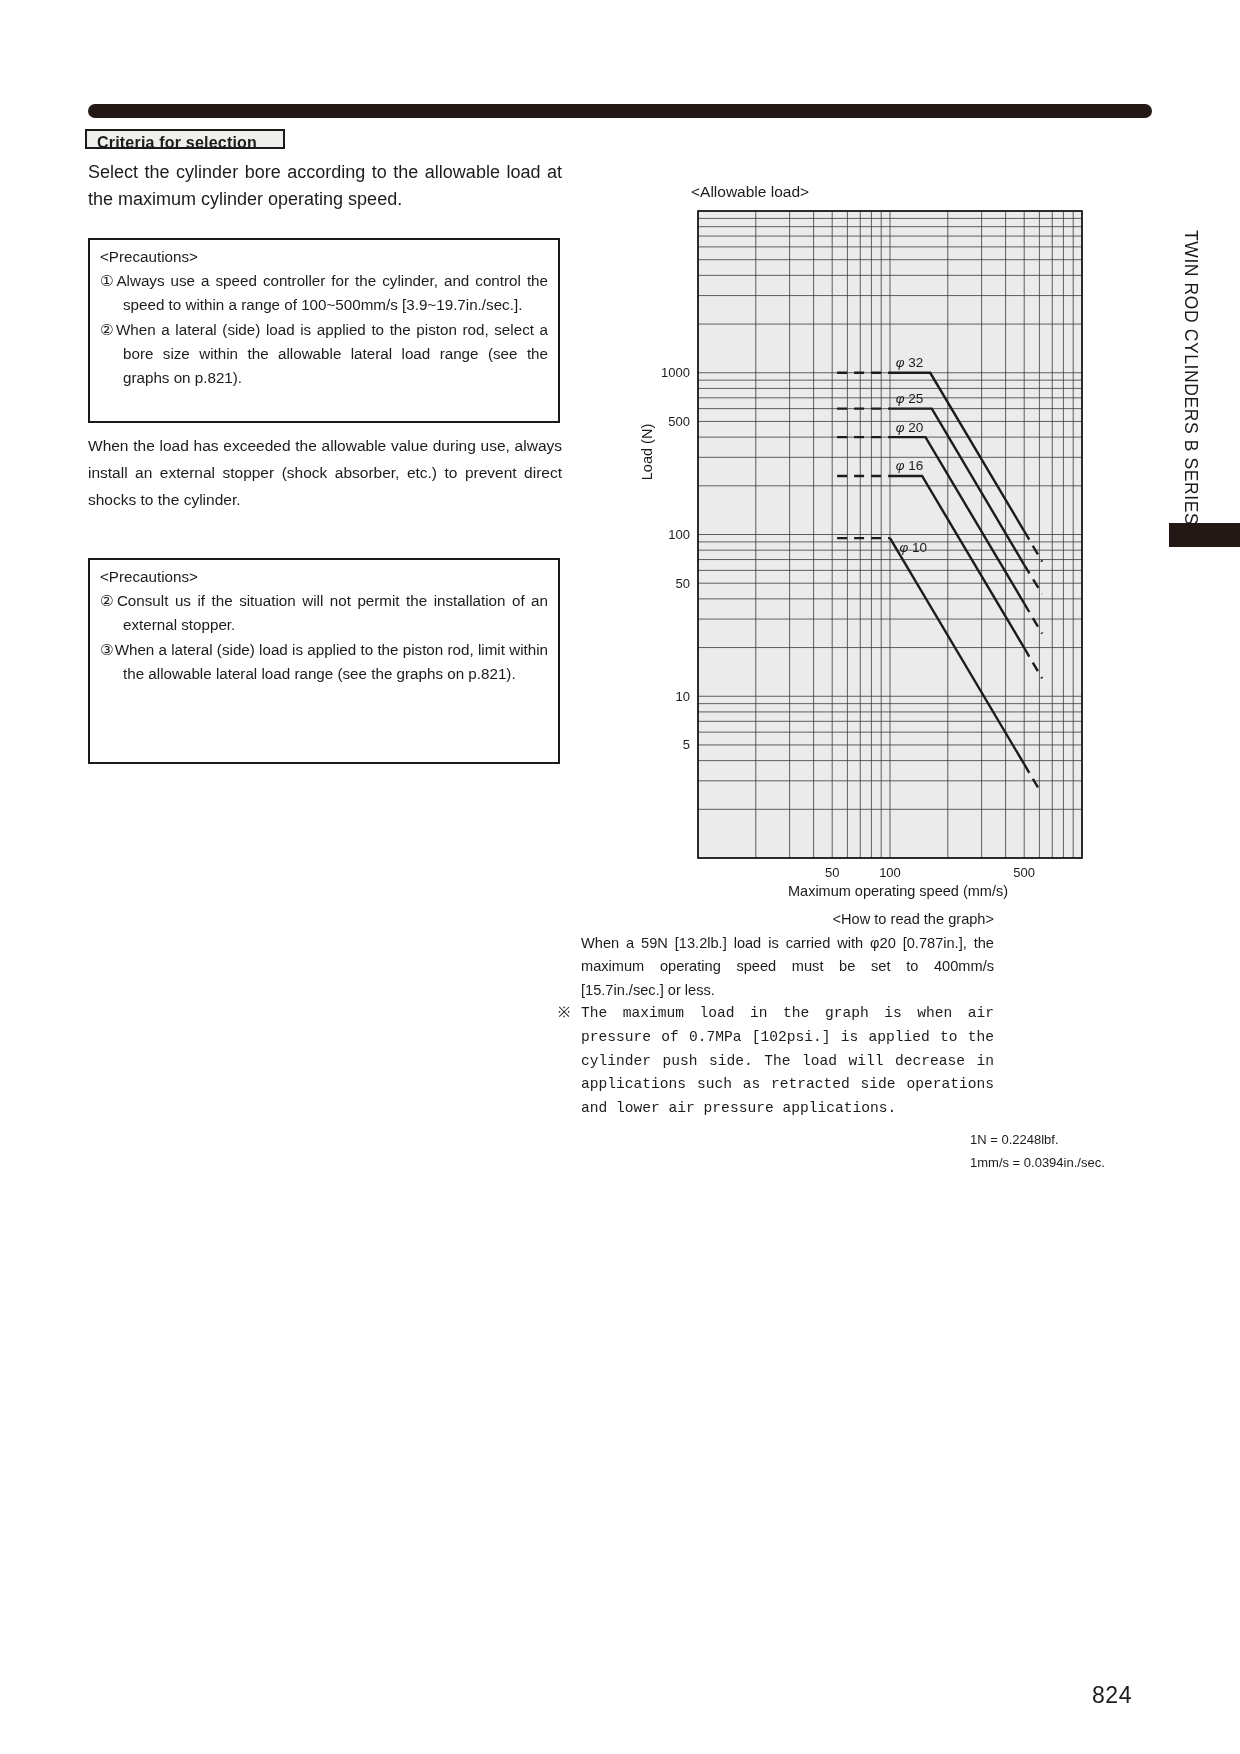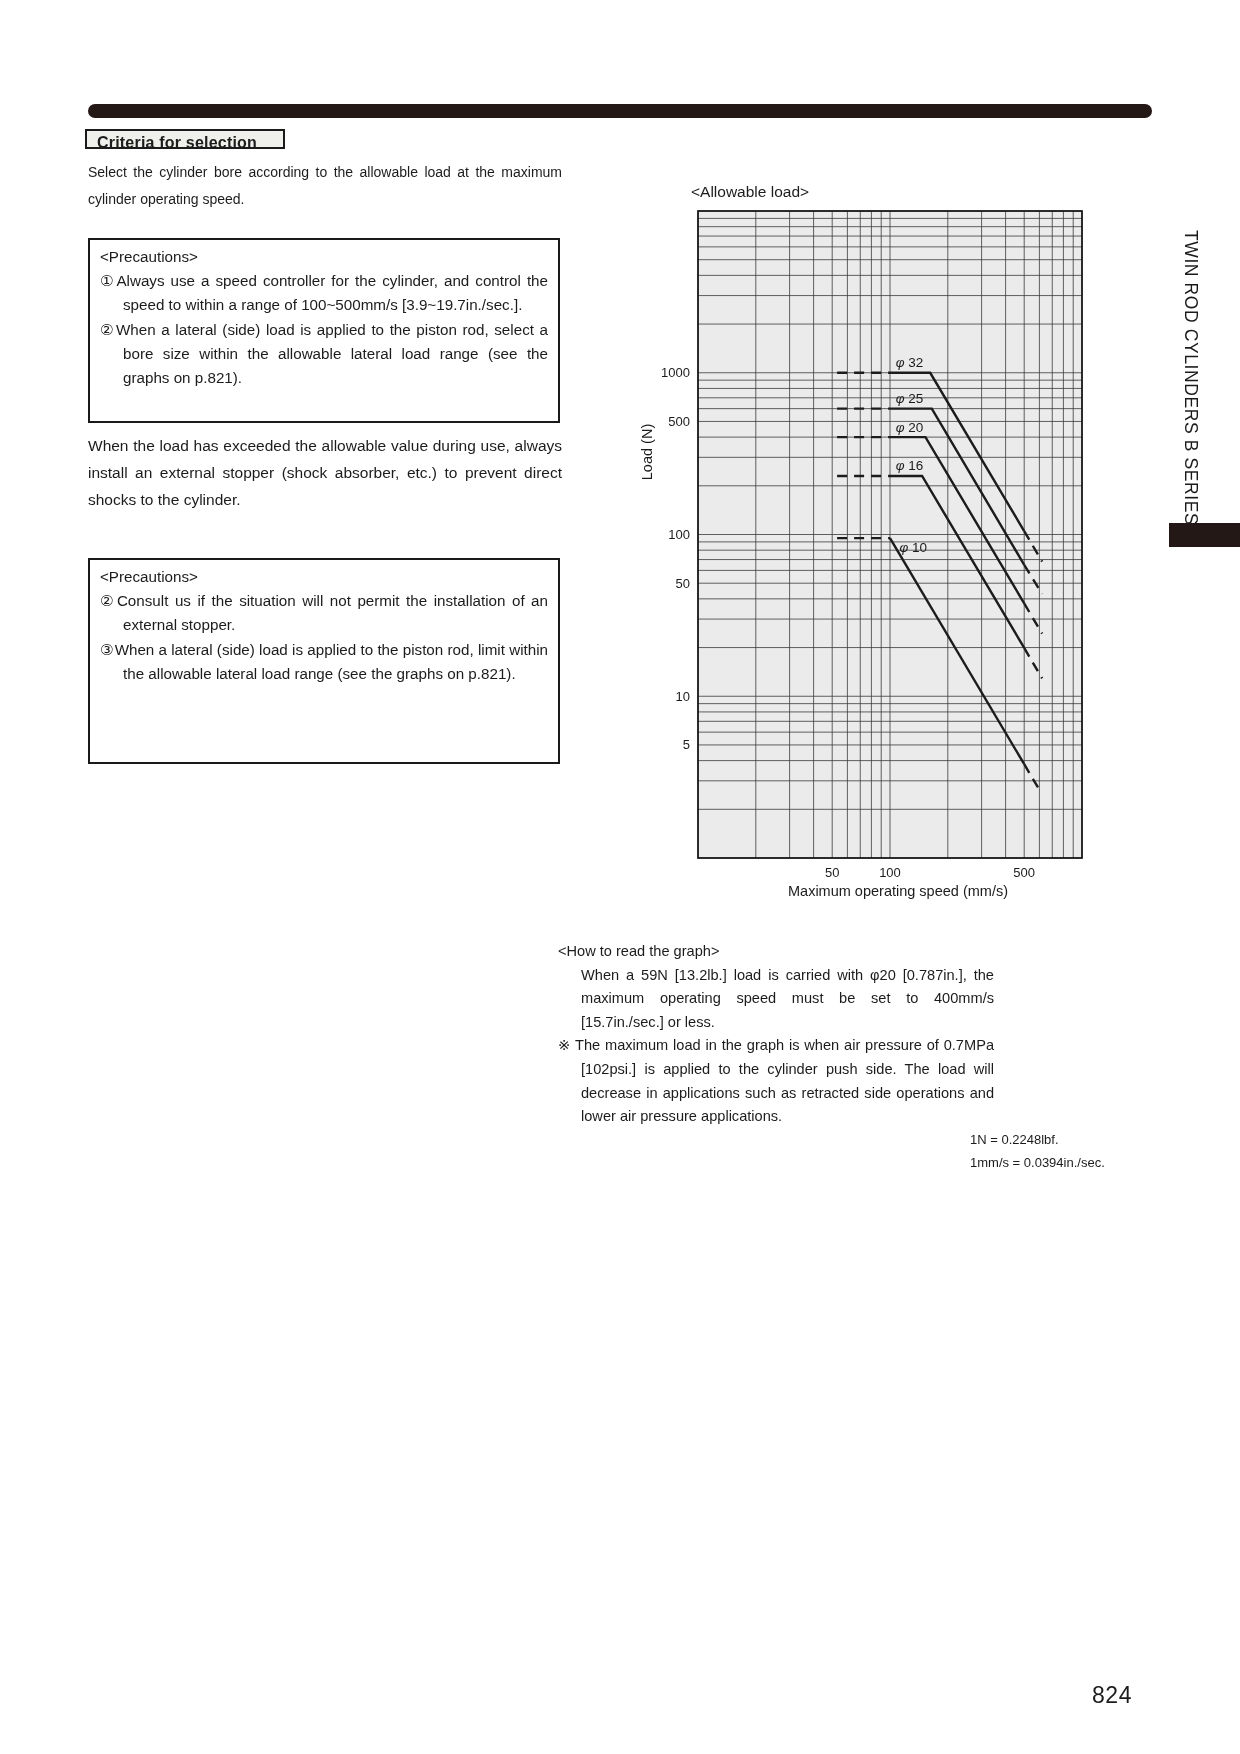--- a/index.html
+++ b/index.html
@@ -9,38 +9,38 @@
   }
   .abs{position:absolute;}
   
   .top-rule{left:88px;top:104px;width:1064px;height:14px;border-radius:7px;background:#231815;}
   
   .head-box{
     left:85px;top:129px;width:200px;height:20px;background:#efefec;
     border:2px solid #1a1a1a;box-sizing:border-box;
     font-size:16px;font-weight:bold;line-height:23px;padding-left:10px;letter-spacing:0.2px;
   }
-  .intro{left:88px;top:159px;width:474px;font-size:14px;line-height:27px;text-align:justify;}
+  .intro{left:88px;top:159px;width:474px;font-size:18px;line-height:27px;text-align:justify;}
   .pre-box{
     left:88px;width:472px;border:2px solid #1a1a1a;box-sizing:border-box;
     padding:5px 10px 0 10px;font-size:15.2px;line-height:24.2px;
   }
   .pre-box-1{top:238px;height:185px;}
   .pre-box-2{top:558px;height:206px;}
   .pre-title{text-align:left;}
   .pre-item{padding-left:23px;text-indent:-23px;text-align:justify;}
   .pnum{margin-right:1px;}
   .stopper-note{left:88px;top:432px;width:474px;font-size:15.5px;line-height:27px;text-align:justify;}
   
   .chart-wrap{left:560px;top:180px;width:552px;height:730px;}
   
   .howto{left:558px;top:908px;width:436px;font-size:14.6px;line-height:23.6px;}
-  .howto-heading{text-align:left;margin-top:32px;}
+  .howto-heading{text-align:right;}
   .howto-example{padding-left:23px;text-align:justify;}
-  .howto-note{padding-left:23px;text-indent:-23px;text-align:justify;}
+  .howto-note{padding-left:23px;text-indent:-23px;text-align:justify;font-family:Liberation Mono, monospace;}
   .howto-note .pnum{margin-right:4px;}
   
   .conv{left:957px;top:1128px;width:180px;font-size:13px;line-height:23px;margin-left:13px;}
   
   .side-label{
     left:1201px;top:230px;width:285px;height:26px;
     transform:rotate(90deg);transform-origin:0 0;
     font-size:17.5px;letter-spacing:0.6px;white-space:nowrap;color:#1a1a1a;
   }
   .side-tab{left:1169px;top:523px;width:71px;height:24px;background:#231815;}

